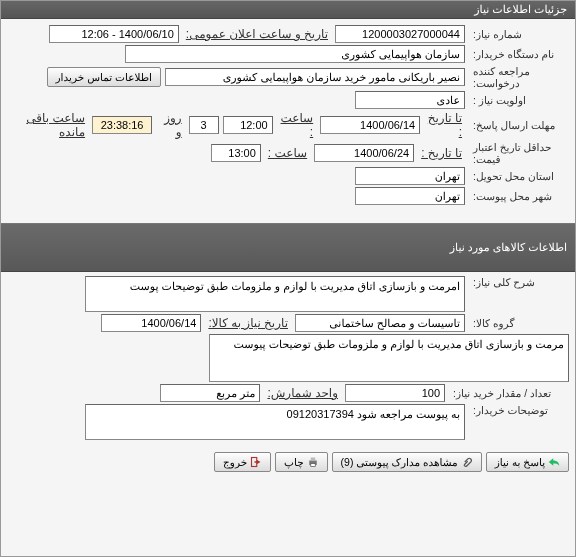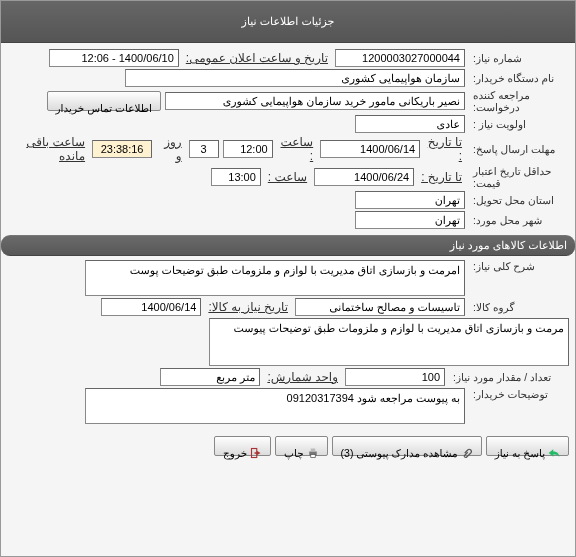--- a/index.html
+++ b/index.html
@@ -16,24 +16,23 @@
   }
   .window {
     background: #f5f5f5;
     border: 1px solid #999;
     width: 576px;
     height: 557px;
   }
   .titlebar {
     background: linear-gradient(to bottom, #666, #555);
     color: #fff;
-    padding: 14px 8px;
+    padding: 2px 8px;
     font-size: 11px;
     border-bottom: 1px solid #444;
-    text-align: center;
   }
   .content {
     padding: 4px 6px;
   }
   .row {
     display: flex;
     align-items: center;
     margin: 2px 0;
     gap: 4px;
   }
@@ -58,36 +57,35 @@
   }
   .static-text {
     font-size: 12px;
     padding: 0 3px;
     text-decoration: underline;
   }
   .btn {
     background: linear-gradient(to bottom, #fefefe, #dcdcdc);
     border: 1px solid #888;
     border-radius: 2px;
-    padding: 9px 8px;
+    padding: 2px 8px;
     font-size: 10.5px;
     font-family: inherit;
     cursor: pointer;
     height: 20px;
     line-height:14px;
   }
   .section-title {
     background: linear-gradient(to bottom, #6a6a6a, #585858);
     color: #fff;
-    padding: 3px 8px;
-    margin: 6px -6px 4px -6px;
+    padding: 17px 8px;
+    margin: 18px -6px 4px -6px;
     font-size: 11px;
     border-top:1px solid #777;
     border-bottom:1px solid #444;
-    border-radius:9px;
   }
   .ta {
     background: #fff;
     border: 1px solid #888;
     border-top-color:#666;
     border-right-color:#666;
     width: 380px;
     height: 36px;
     font-size: 11px;
     font-family: inherit;
@@ -157,21 +155,21 @@
       <span class="static-text">ساعت :</span>
       <input class="field" style="width: 50px;" readonly="" value="13:00">
     </div>
 
     <div class="row">
       <span class="lbl">استان محل تحویل:</span>
       <input class="field" style="width: 110px;" readonly="" value="تهران">
     </div>
 
     <div class="row">
-      <span class="lbl">شهر محل مورد:</span>
+      <span class="lbl">شهر محل پیوست:</span>
       <input class="field" style="width: 110px;" readonly="" value="تهران">
     </div>
 
     <div class="section-title">اطلاعات کالاهای مورد نیاز</div>
 
     <div class="row" style="align-items:flex-start">
       <span class="lbl">شرح کلی نیاز:</span>
       <textarea class="ta" readonly="" style="">امرمت و بازسازی اتاق مدیریت با لوازم و ملزومات طبق توضیحات پوست</textarea>
     </div>
 
@@ -180,21 +178,21 @@
       <input class="field" style="width: 170px;" readonly="" value="تاسیسات و مصالح ساختمانی">
       <span class="static-text">تاریخ نیاز به کالا:</span>
       <input class="field" style="width: 100px;" readonly="" value="1400/06/14">
     </div>
 
     <div class="row" style="align-items:flex-start">
       <textarea class="ta ta-large" style="width: 360px;" readonly="">مرمت و بازسازی اتاق مدیریت با لوازم و ملزومات طبق توضیحات پیوست</textarea>
     </div>
 
     <div class="row">
-      <span class="lbl lbl-wide">تعداد / مقدار مورد نیاز:</span>
+      <span class="lbl lbl-wide">تعداد / مقدار خرید نیاز:</span>
       <input class="field" style="width: 100px;" readonly="" value="100">
       <span class="static-text">واحد شمارش:</span>
       <input class="field" style="width: 100px;" readonly="" value="متر مربع">
     </div>
 
     <div class="row" style="align-items:flex-start">
       <span class="lbl">توضیحات خریدار:</span>
       <textarea class="ta" readonly="" style="">به پیوست مراجعه شود 09120317394</textarea>
     </div>
 
@@ -202,21 +200,21 @@
       <button class="btn">
         <svg class="icon-svg" viewBox="0 0 16 16">
             <path fill="#2b6" d="M1 8l6-5v3c5 0 8 3 8 7-2-3-5-3-8-3v3z"></path>
           </svg>
         <span>پاسخ به نیاز</span>
       </button>
       <button class="btn">
         <svg class="icon-svg" viewBox="0 0 16 16">
             <path fill="none" stroke="#555" stroke-width="1.5" d="M5 8l4-4c1-1 3-1 4 0s1 3 0 4l-5 5c-2 2-5 0-3-2l4-4"></path>
           </svg>
-        <span>مشاهده مدارک پیوستی (3)</span>
+        <span>مشاهده مدارک پیوستی (9)</span>
       </button>
       <button class="btn">
         <svg class="icon-svg" viewBox="0 0 16 16">
             <rect x="3" y="6" width="10" height="6" fill="#777"></rect>
             <rect x="5" y="2" width="6" height="4" fill="#bbb"></rect>
             <rect x="5" y="10" width="6" height="4" fill="#fff" stroke="#555"></rect>
           </svg>
         <span>چاپ</span>
       </button>
       <button class="btn">

